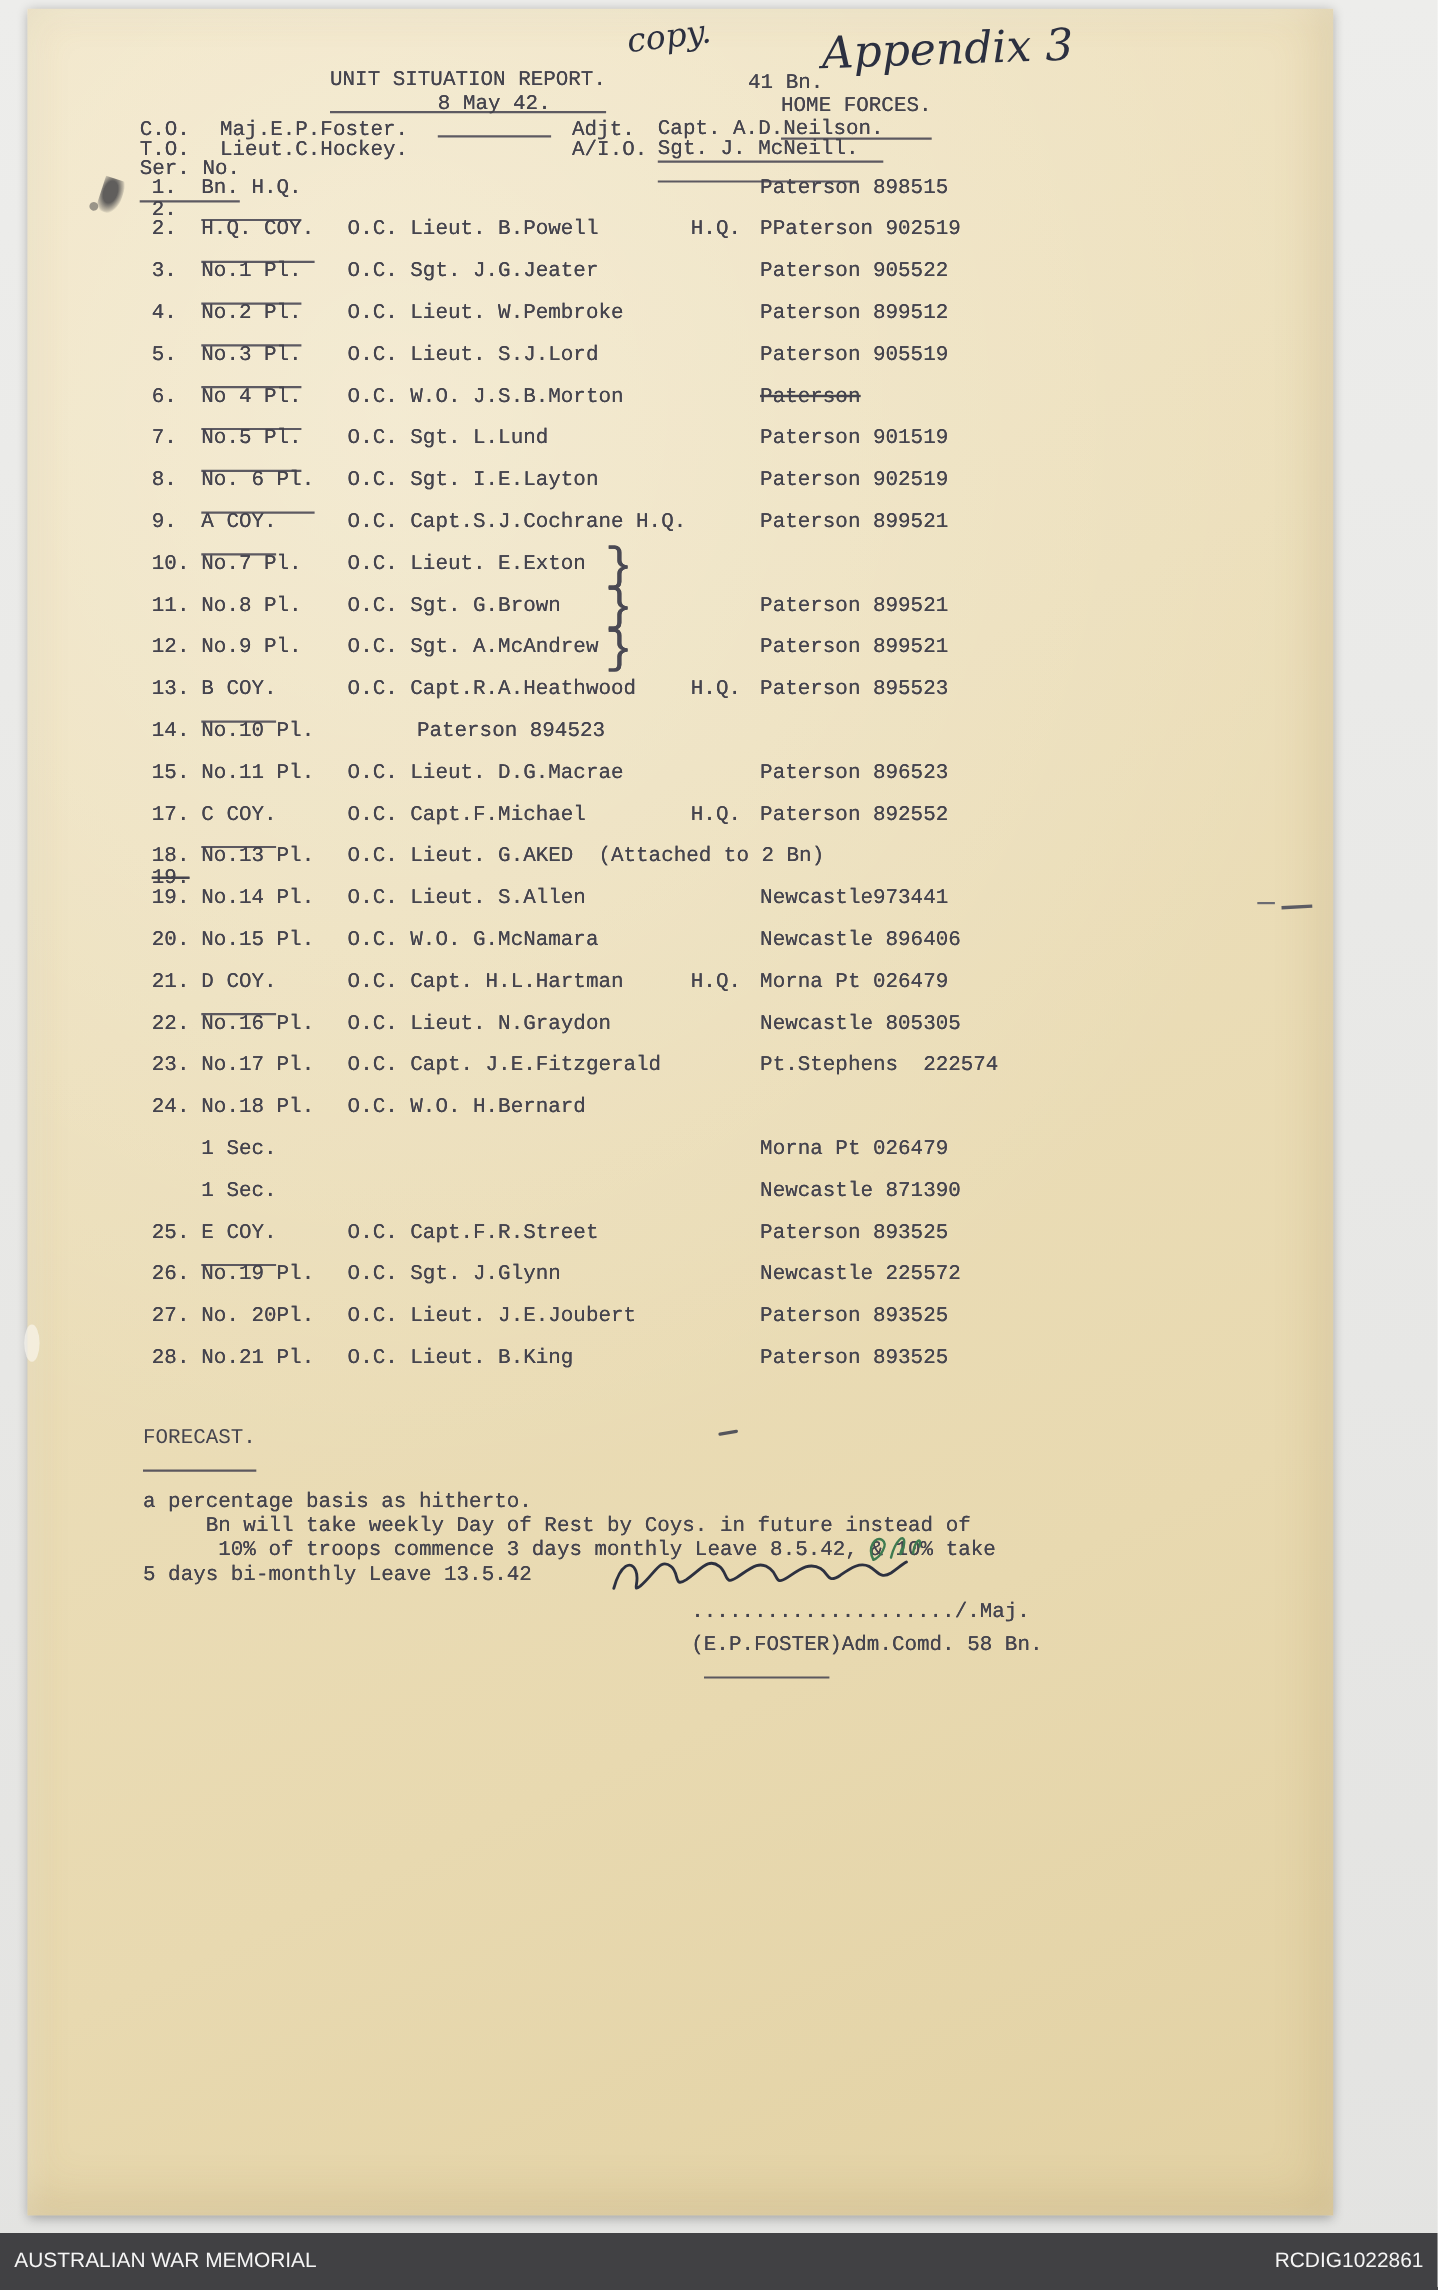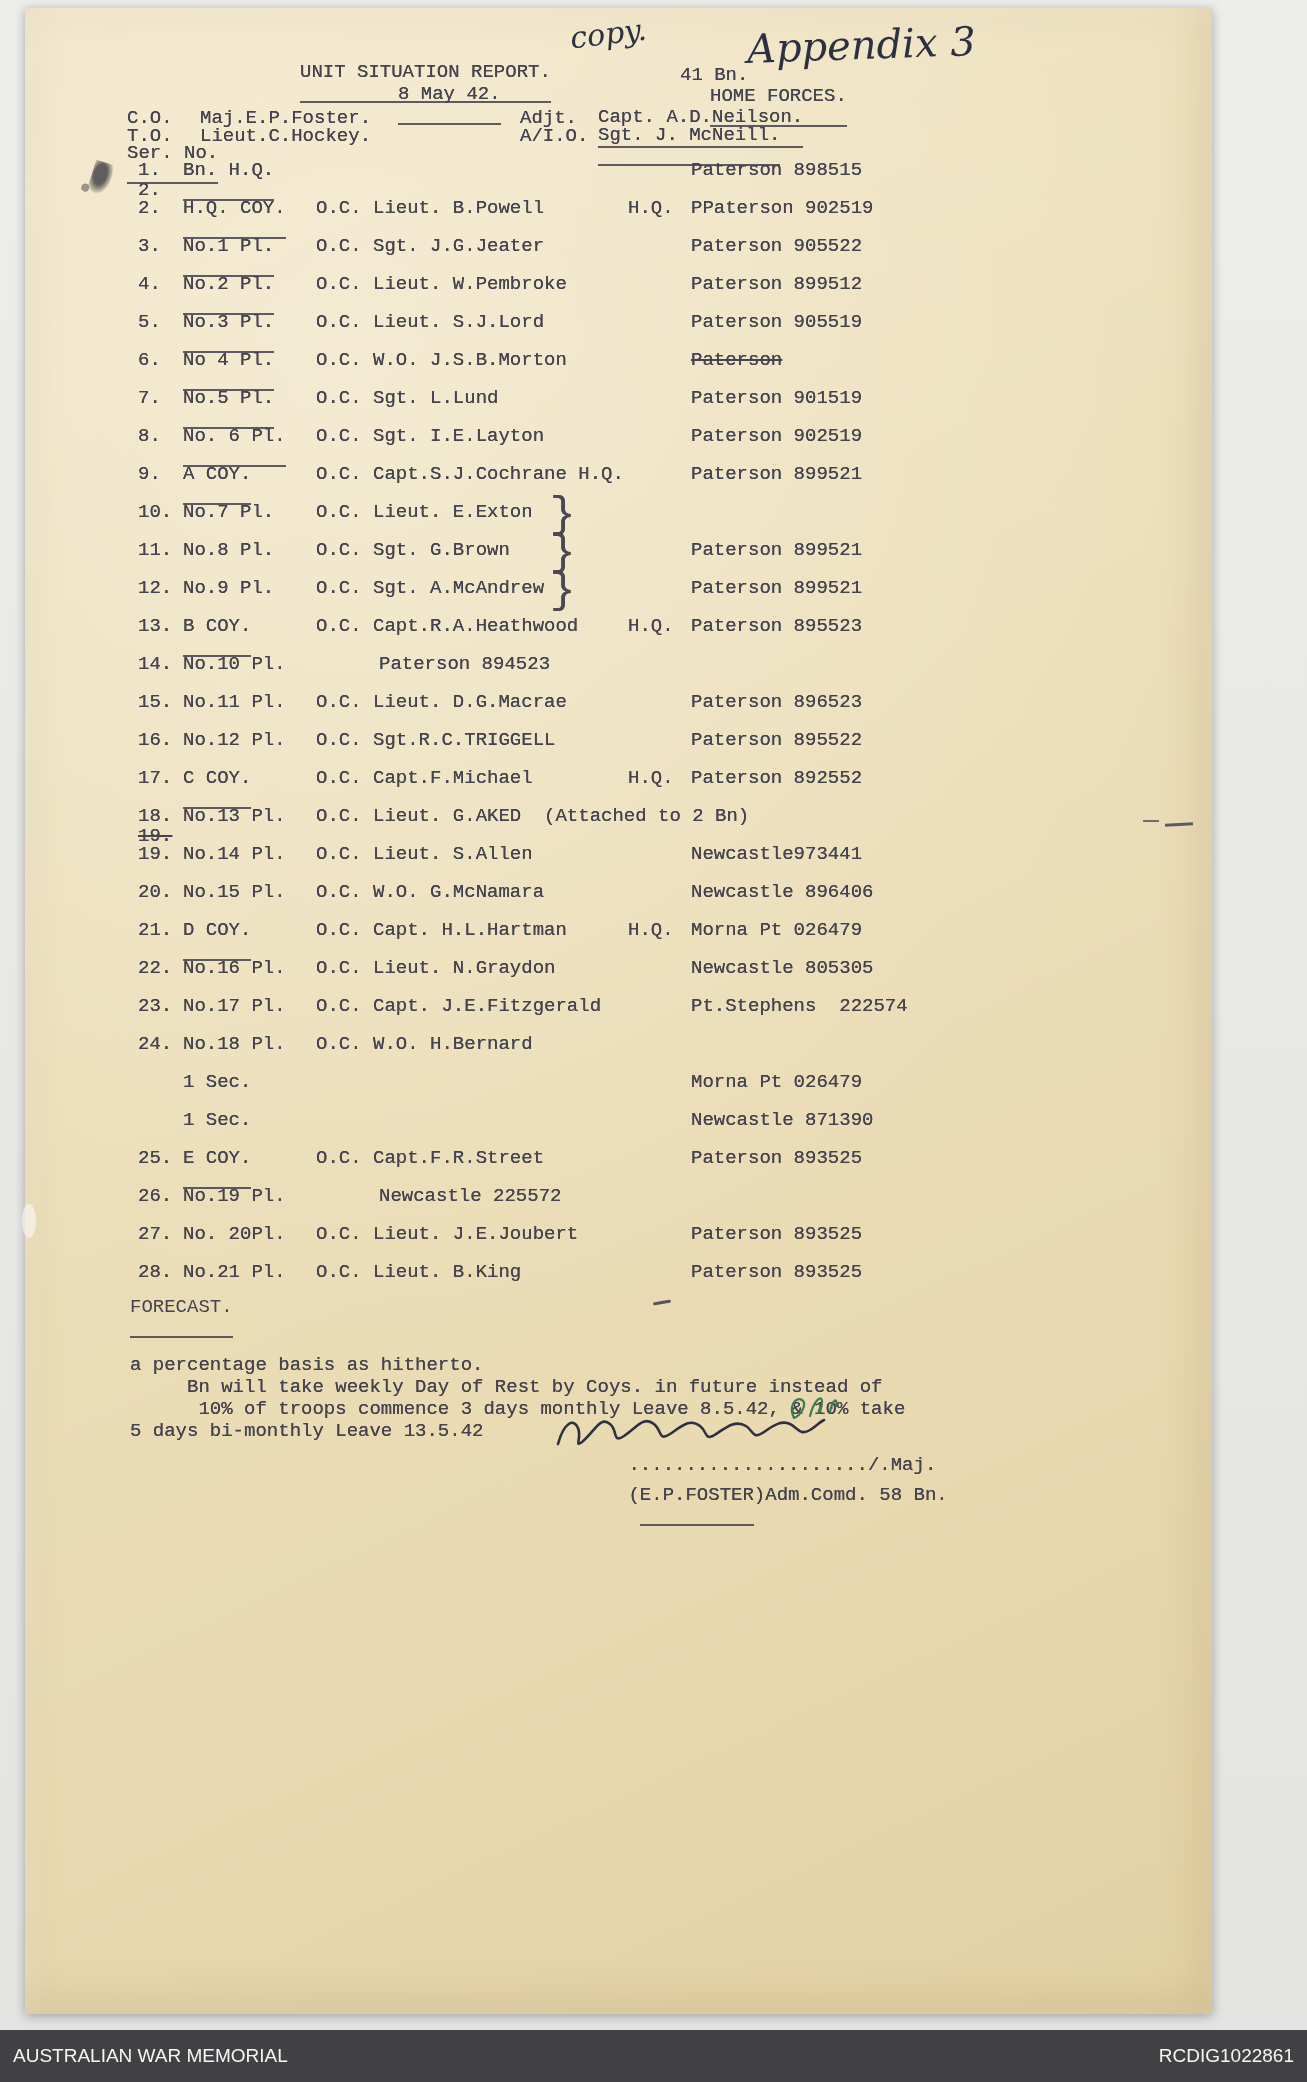--- a/index.html
+++ b/index.html
@@ -196,27 +196,20 @@
         <div class="loc"><span>Paterson 894523</span></div>
       </div>
       <div class="row">
         <div class="ser"><span>15.</span></div>
         <div class="unit"><span>No.11 Pl.</span></div>
         <div class="oc"><span>O.C. Lieut. D.G.Macrae</span></div>
         <div class="hq"></div>
         <div class="loc"><span>Paterson 896523</span></div>
       </div>
       <div class="row">
-        <div class="ser"><span>16.</span></div>
-        <div class="unit"><span>No.12 Pl.</span></div>
-        <div class="oc"><span>O.C. Sgt.R.C.TRIGGELL</span></div>
-        <div class="hq"></div>
-        <div class="loc"><span>Paterson 895522</span></div>
-      </div>
-      <div class="row">
         <div class="ser"><span>17.</span></div>
         <div class="unit"><span class="u">C COY.</span></div>
         <div class="oc"><span>O.C. Capt.F.Michael</span></div>
         <div class="hq"><span>H.Q.</span></div>
         <div class="loc"><span>Paterson 892552</span></div>
       </div>
       <div class="row tight">
         <div class="ser"><span>18.</span></div>
         <div class="unit"><span>No.13 Pl.</span></div>
         <div class="oc"><span>O.C. Lieut. G.AKED  (Attached to 2 Bn)</span></div>
@@ -285,20 +278,21 @@
       <div class="row">
         <div class="ser"><span>25.</span></div>
         <div class="unit"><span class="u">E COY.</span></div>
         <div class="oc"><span>O.C. Capt.F.R.Street</span></div>
         <div class="hq"></div>
         <div class="loc"><span>Paterson 893525</span></div>
       </div>
       <div class="row">
         <div class="ser"><span>26.</span></div>
         <div class="unit"><span>No.19 Pl.</span></div>
+        <div class="oc"><span>O.C. Sgt. J.Glynn</span></div>
         <div class="hq"></div>
         <div class="loc"><span>Newcastle 225572</span></div>
       </div>
       <div class="row">
         <div class="ser"><span>27.</span></div>
         <div class="unit"><span>No. 20Pl.</span></div>
         <div class="oc"><span>O.C. Lieut. J.E.Joubert</span></div>
         <div class="hq"></div>
         <div class="loc"><span>Paterson 893525</span></div>
       </div>

